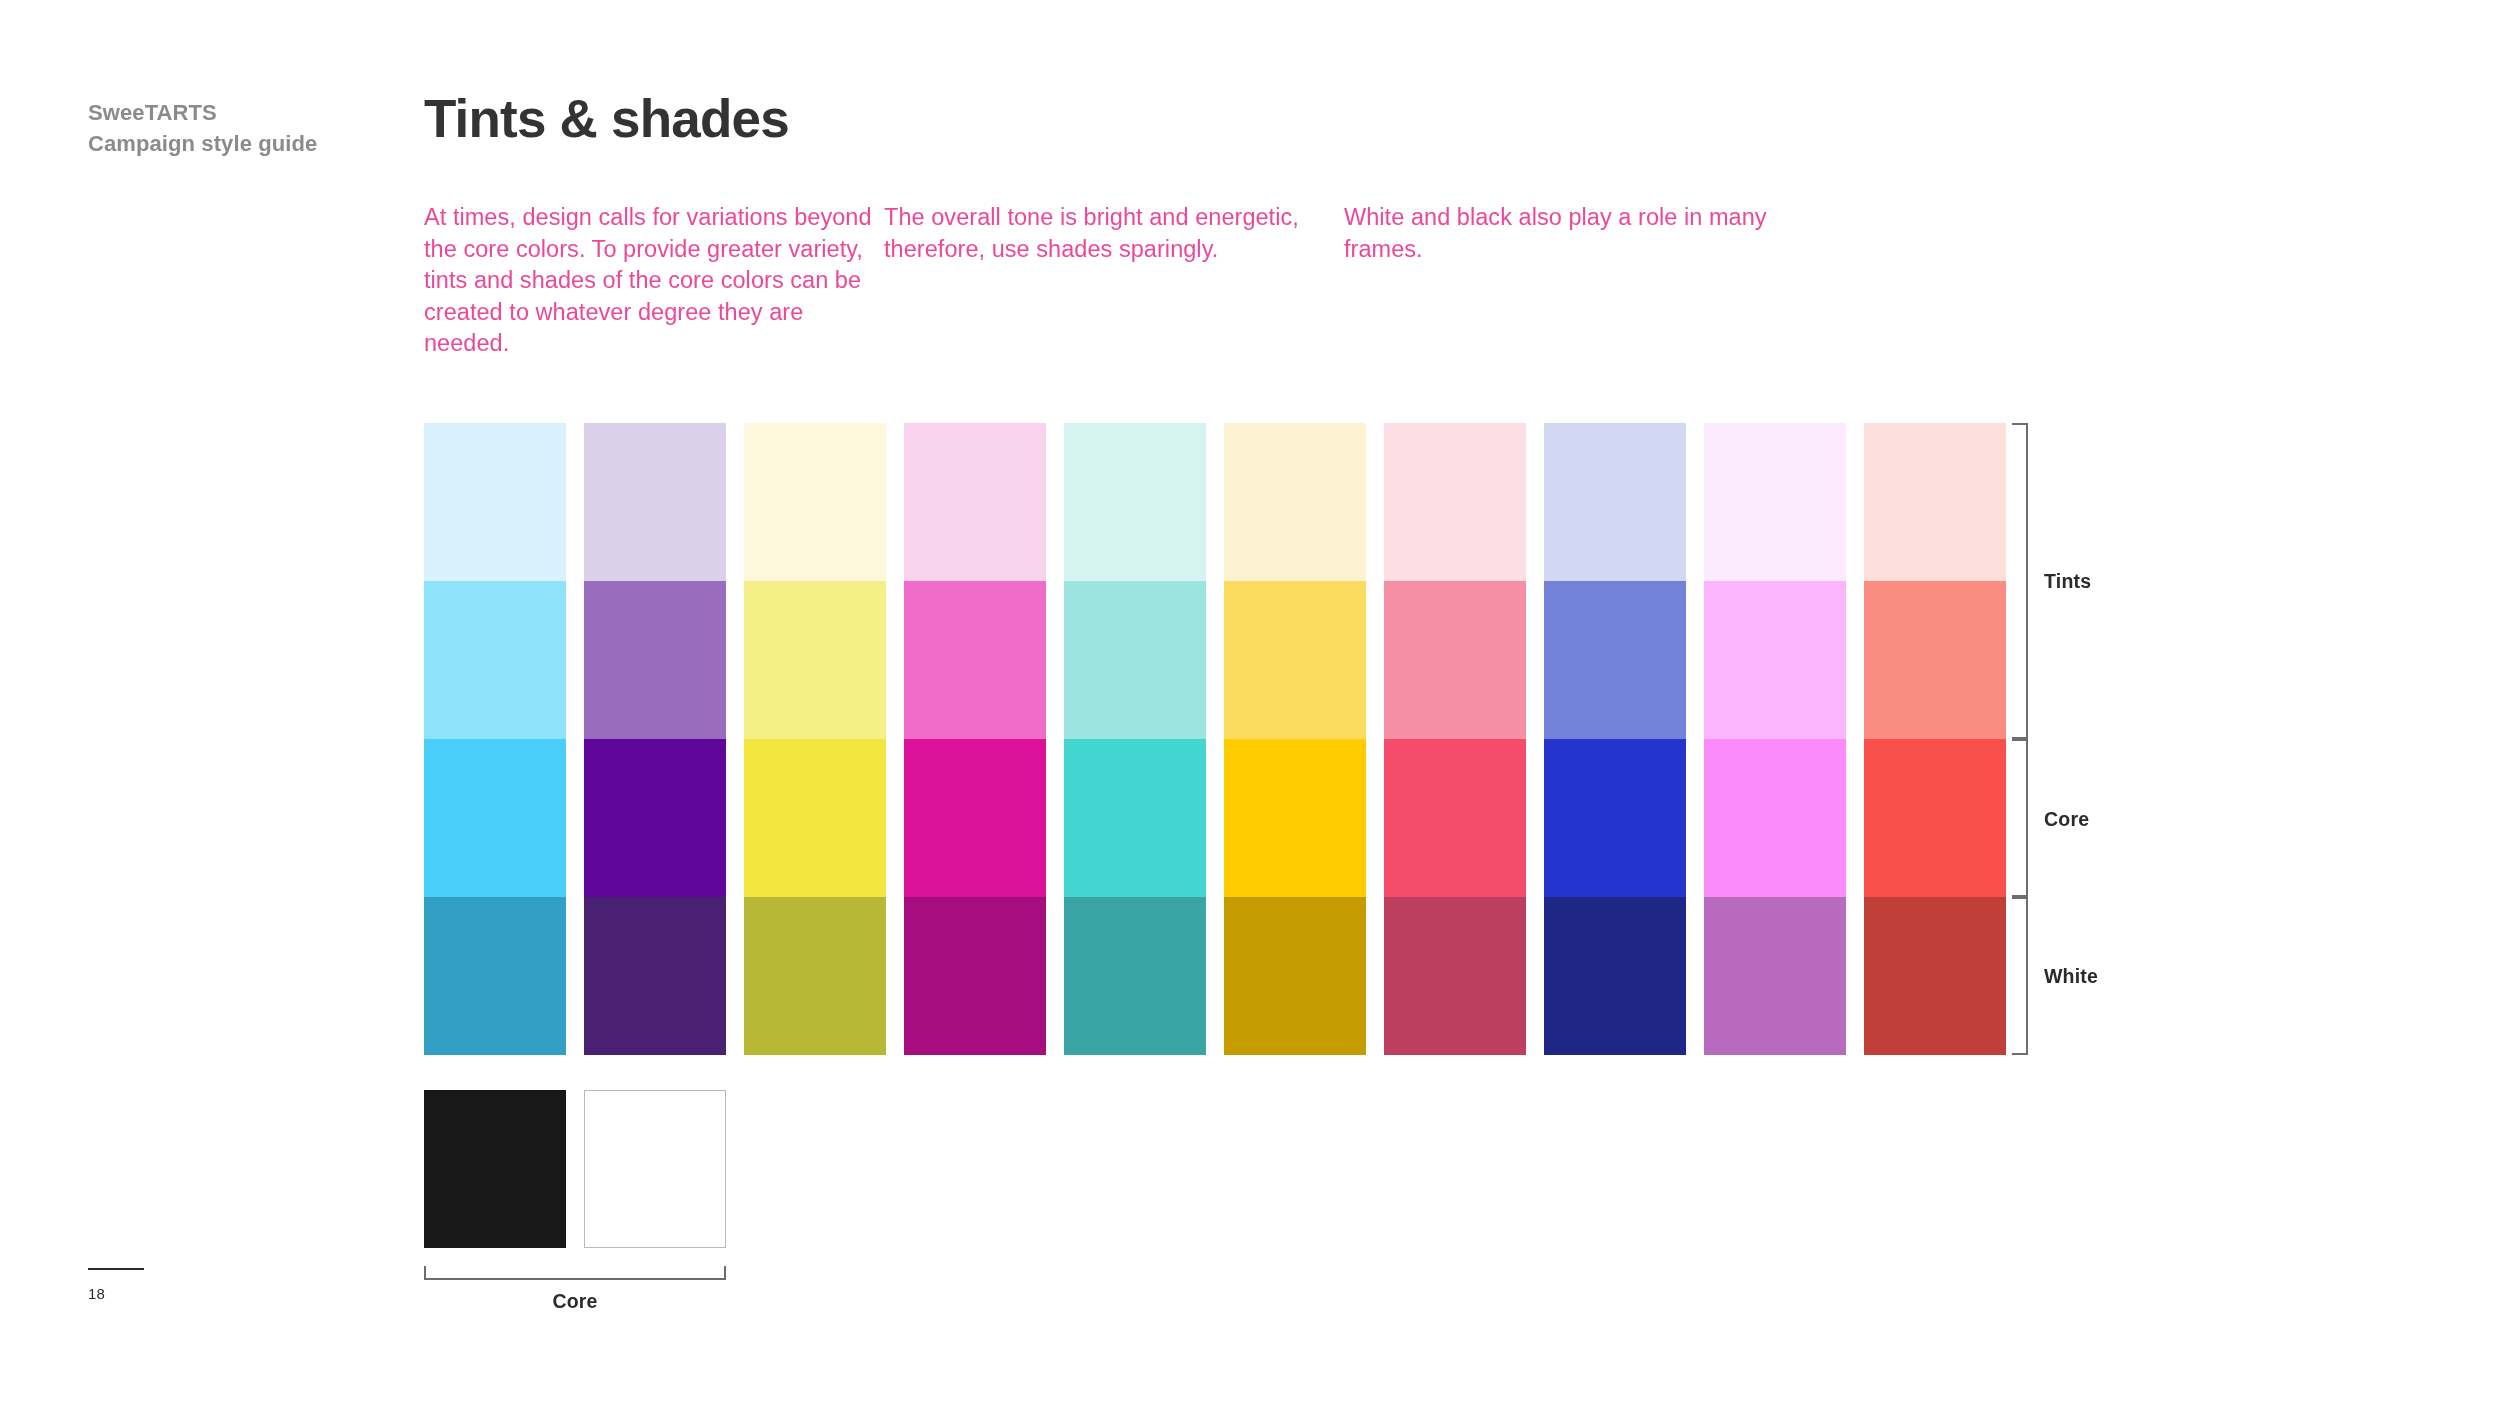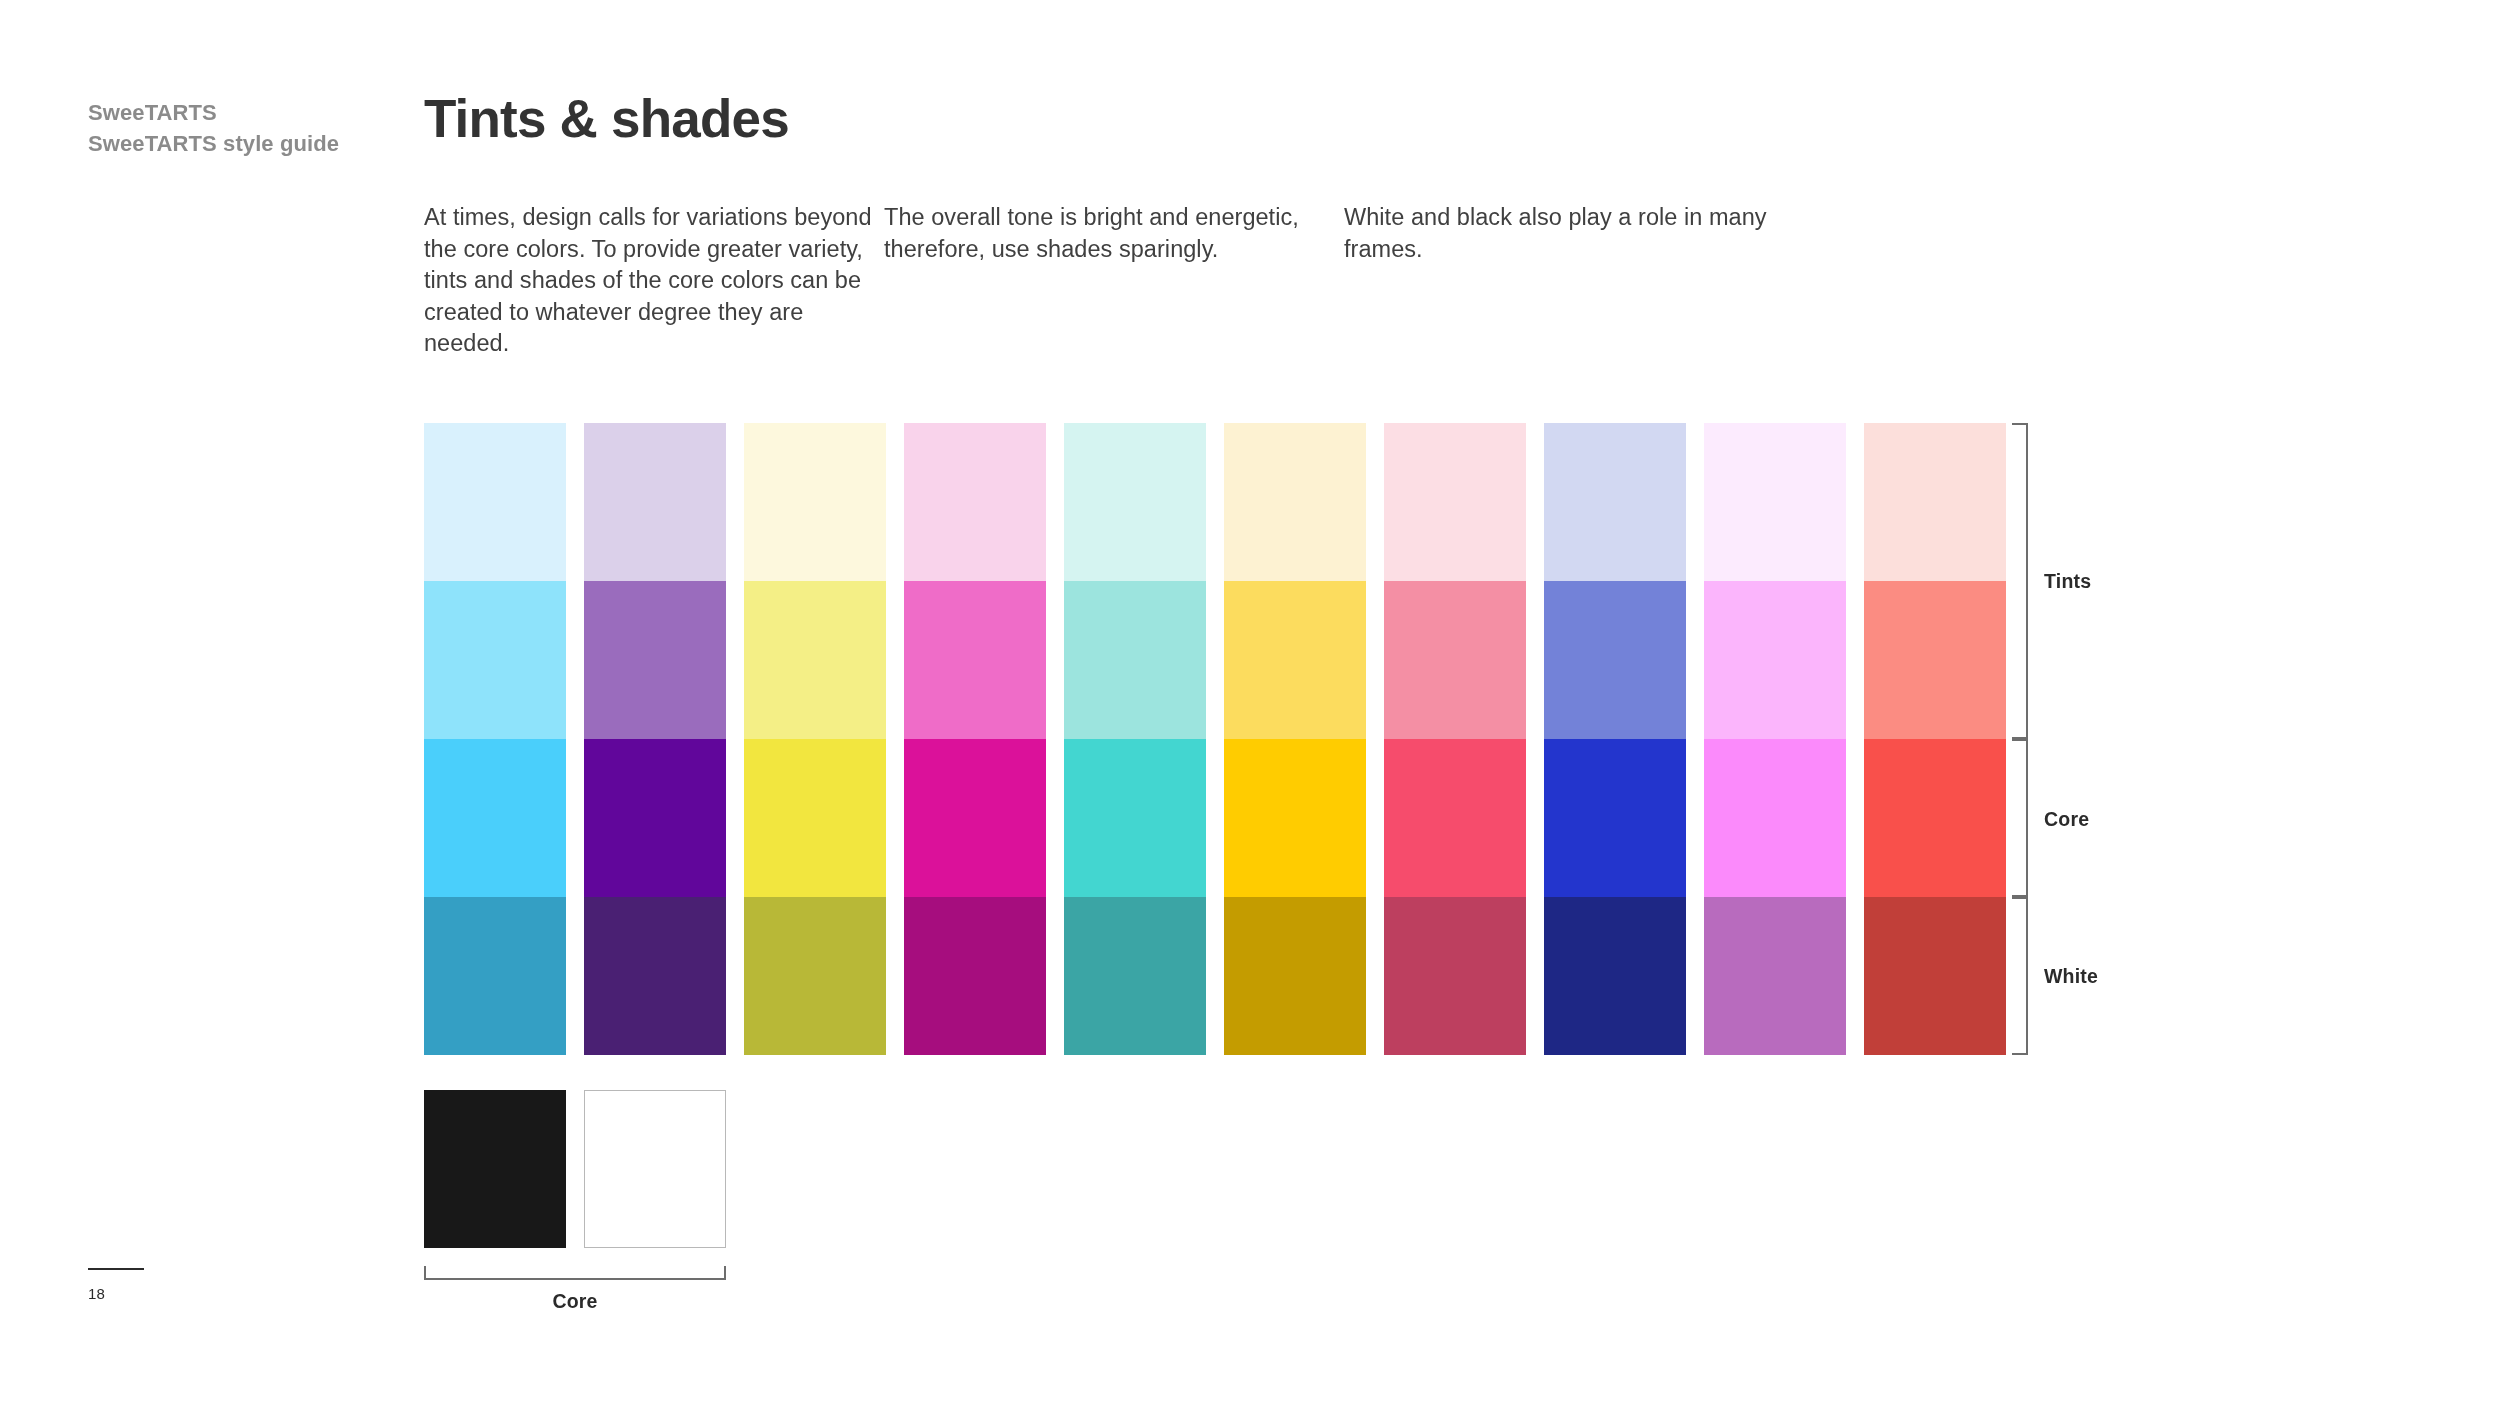--- a/index.html
+++ b/index.html
@@ -51,21 +51,21 @@
     position: absolute;
     left: 424px;
     top: 202px;
     width: 1420px;
     display: flex;
     gap: 0;
   }
   .intro-col {
     font-size: 23.5px;
     line-height: 1.345;
-    color: #404040;
+    color: #ec4899;
     letter-spacing: 0.05px;
   }
   .intro-col.c1 { width: 460px; }
   .intro-col.c2 { width: 460px; }
   .intro-col.c3 { width: 460px; }
 
   
   .grid {
     position: absolute;
     left: 424px;
@@ -151,21 +151,21 @@
     letter-spacing: 0.2px;
   }
 </style>
 </head>
 <body>
 
 <div class="page">
 
   <div class="runhead">
     <div>SweeTARTS</div>
-    <div>SweeTARTS style guide</div>
+    <div>Campaign style guide</div>
   </div>
 
   <h1 class="page-title">Tints &amp; shades</h1>
 
   <div class="intro">
     <p class="intro-col c1">At times, design calls for variations beyond the core colors. To provide greater variety, tints and shades of the core colors can be created to whatever degree they are needed.</p>
     <p class="intro-col c2">The overall tone is bright and energetic, therefore, use shades sparingly.</p>
     <p class="intro-col c3">White and black also play a role in many frames.</p>
   </div>
 

